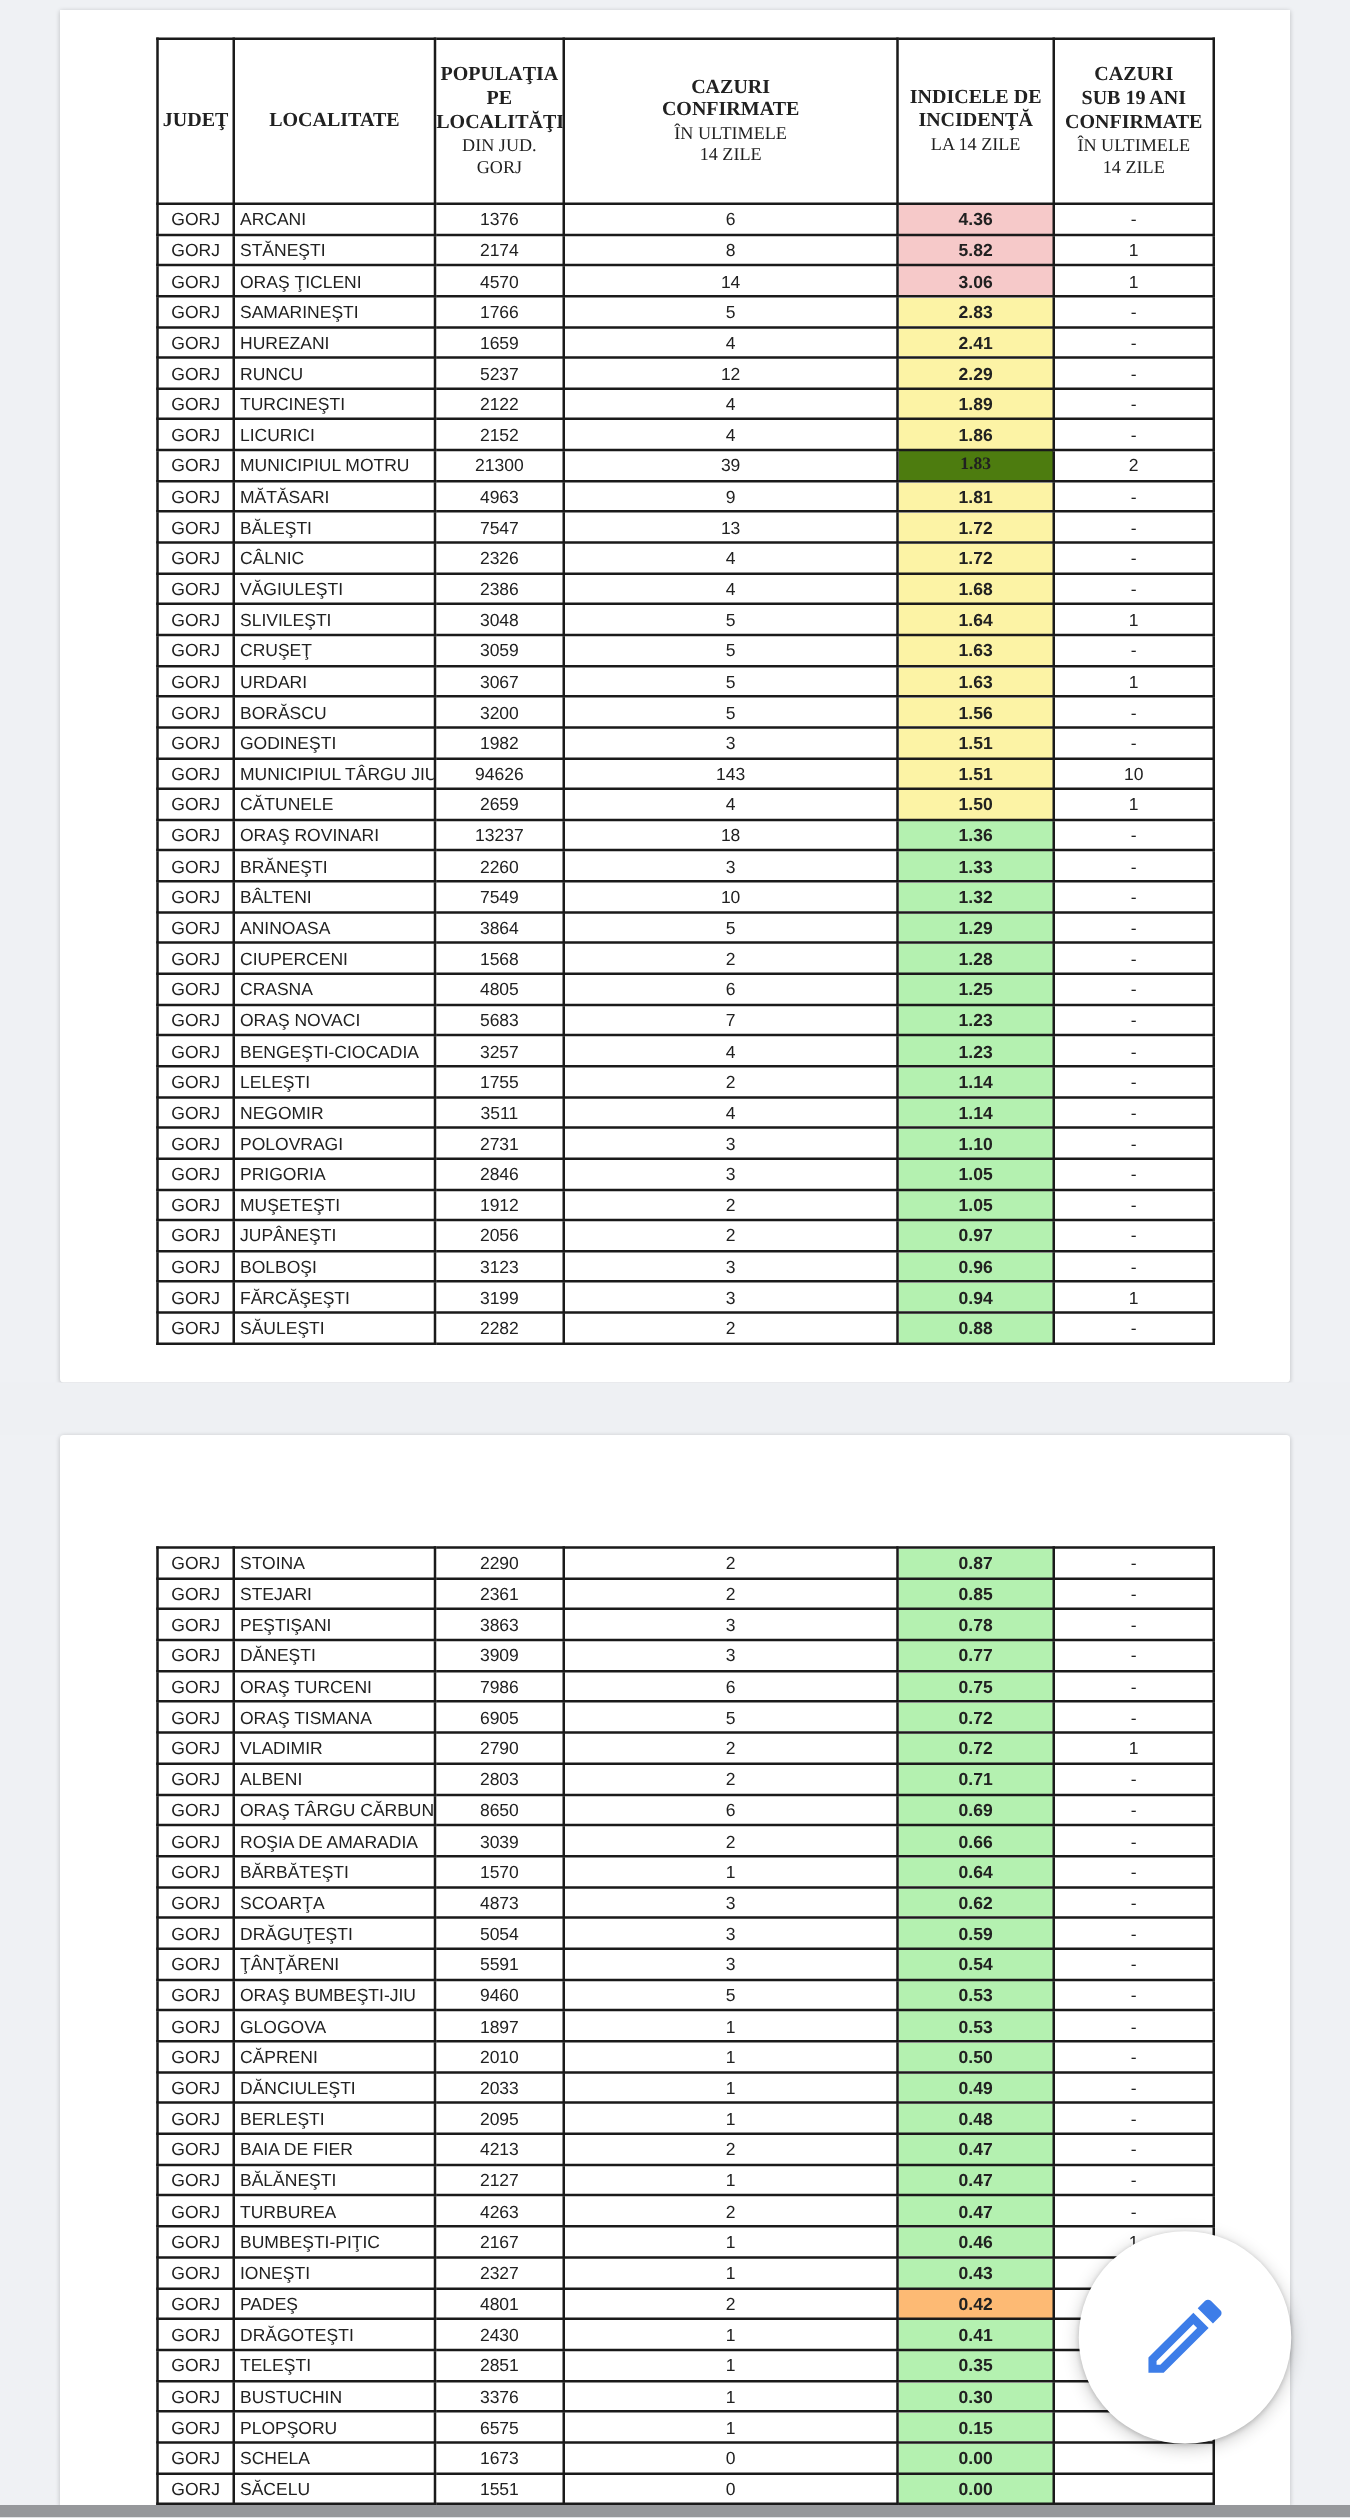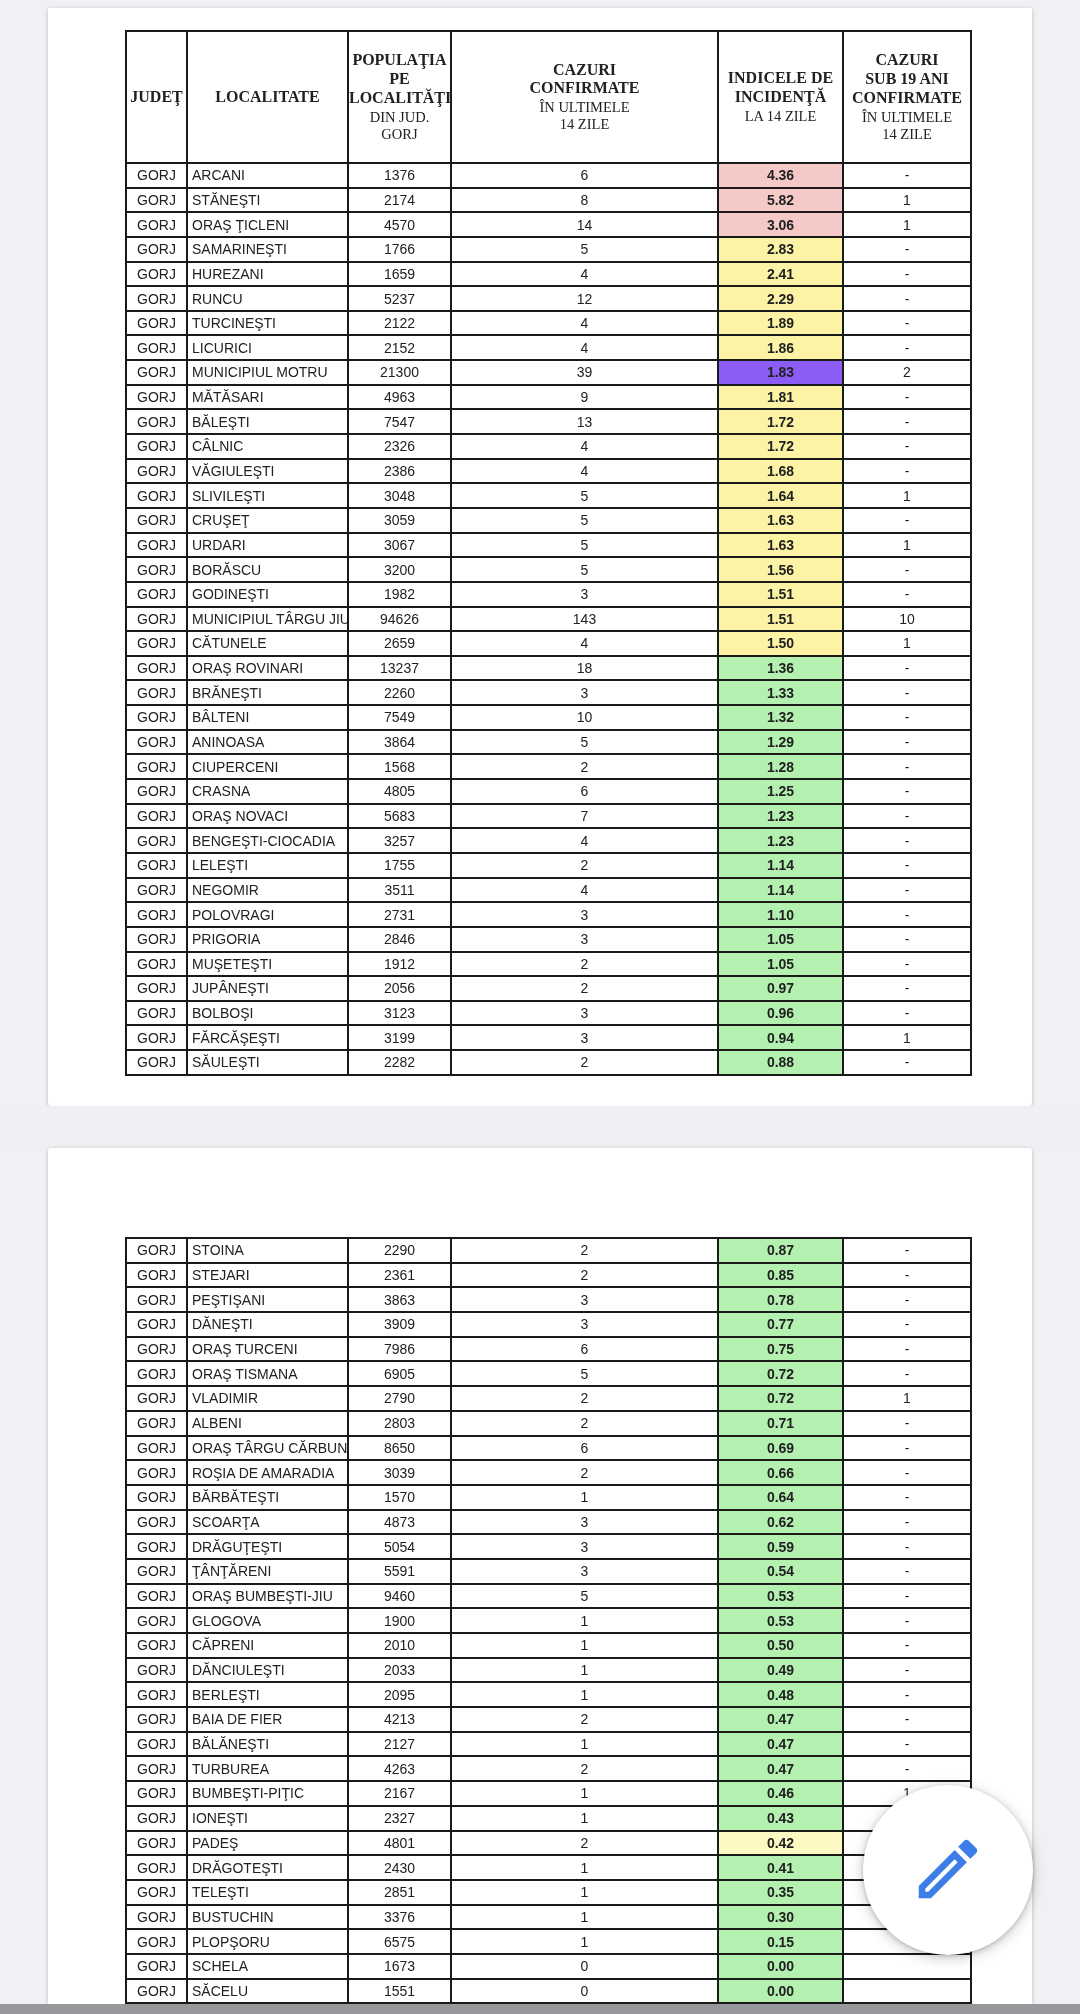--- a/index.html
+++ b/index.html
@@ -160,21 +160,21 @@
             <td class="cell-num">2152</td>
             <td class="cell-num">4</td>
             <td class="cell-inc" style="background: rgb(252, 243, 165); margin-top: 28px;">1.86</td>
             <td class="cell-s19">-</td>
           </tr>
           <tr>
             <td class="cell-judet">GORJ</td>
             <td class="cell-loc">MUNICIPIUL MOTRU</td>
             <td class="cell-num">21300</td>
             <td class="cell-num">39</td>
-            <td class="cell-inc" style="background: #8b5cf6;">1.83</td>
+            <td class="cell-inc" style="background: #4d7c0f; font-family: Liberation Serif, serif;">1.83</td>
             <td class="cell-s19">2</td>
           </tr>
           <tr>
             <td class="cell-judet">GORJ</td>
             <td class="cell-loc">MĂTĂSARI</td>
             <td class="cell-num">4963</td>
             <td class="cell-num">9</td>
             <td class="cell-inc" style="background: rgb(252, 243, 165);">1.81</td>
             <td class="cell-s19">-</td>
           </tr>
@@ -527,21 +527,21 @@
             <td class="cell-judet">GORJ</td>
             <td class="cell-loc">ORAŞ BUMBEŞTI-JIU</td>
             <td class="cell-num">9460</td>
             <td class="cell-num">5</td>
             <td class="cell-inc" style="background: rgb(180, 241, 176);">0.53</td>
             <td class="cell-s19">-</td>
           </tr>
           <tr>
             <td class="cell-judet">GORJ</td>
             <td class="cell-loc">GLOGOVA</td>
-            <td class="cell-num">1900</td>
+            <td class="cell-num">1897</td>
             <td class="cell-num">1</td>
             <td class="cell-inc" style="background: rgb(180, 241, 176);">0.53</td>
             <td class="cell-s19">-</td>
           </tr>
           <tr>
             <td class="cell-judet">GORJ</td>
             <td class="cell-loc">CĂPRENI</td>
             <td class="cell-num">2010</td>
             <td class="cell-num">1</td>
             <td class="cell-inc" style="background: rgb(180, 241, 176);">0.50</td>
@@ -601,21 +601,21 @@
             <td class="cell-num">2327</td>
             <td class="cell-num">1</td>
             <td class="cell-inc" style="background: rgb(180, 241, 176);">0.43</td>
             <td class="cell-s19">-</td>
           </tr>
           <tr>
             <td class="cell-judet">GORJ</td>
             <td class="cell-loc">PADEŞ</td>
             <td class="cell-num">4801</td>
             <td class="cell-num">2</td>
-            <td class="cell-inc" style="background: #fef9c3; text-align: center;">0.42</td>
+            <td class="cell-inc" style="background: #fdba74; text-align: center;">0.42</td>
             <td class="cell-s19">-</td>
           </tr>
           <tr>
             <td class="cell-judet">GORJ</td>
             <td class="cell-loc">DRĂGOTEŞTI</td>
             <td class="cell-num">2430</td>
             <td class="cell-num">1</td>
             <td class="cell-inc" style="background: rgb(180, 241, 176);">0.41</td>
             <td class="cell-s19"></td>
           </tr>

